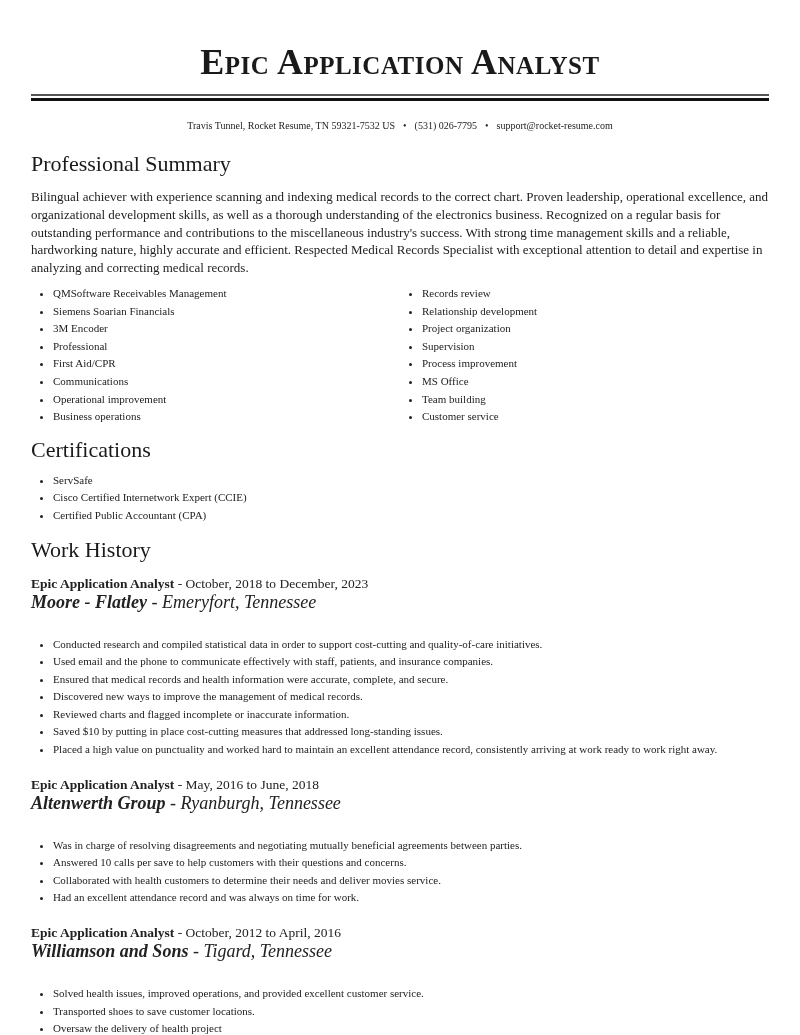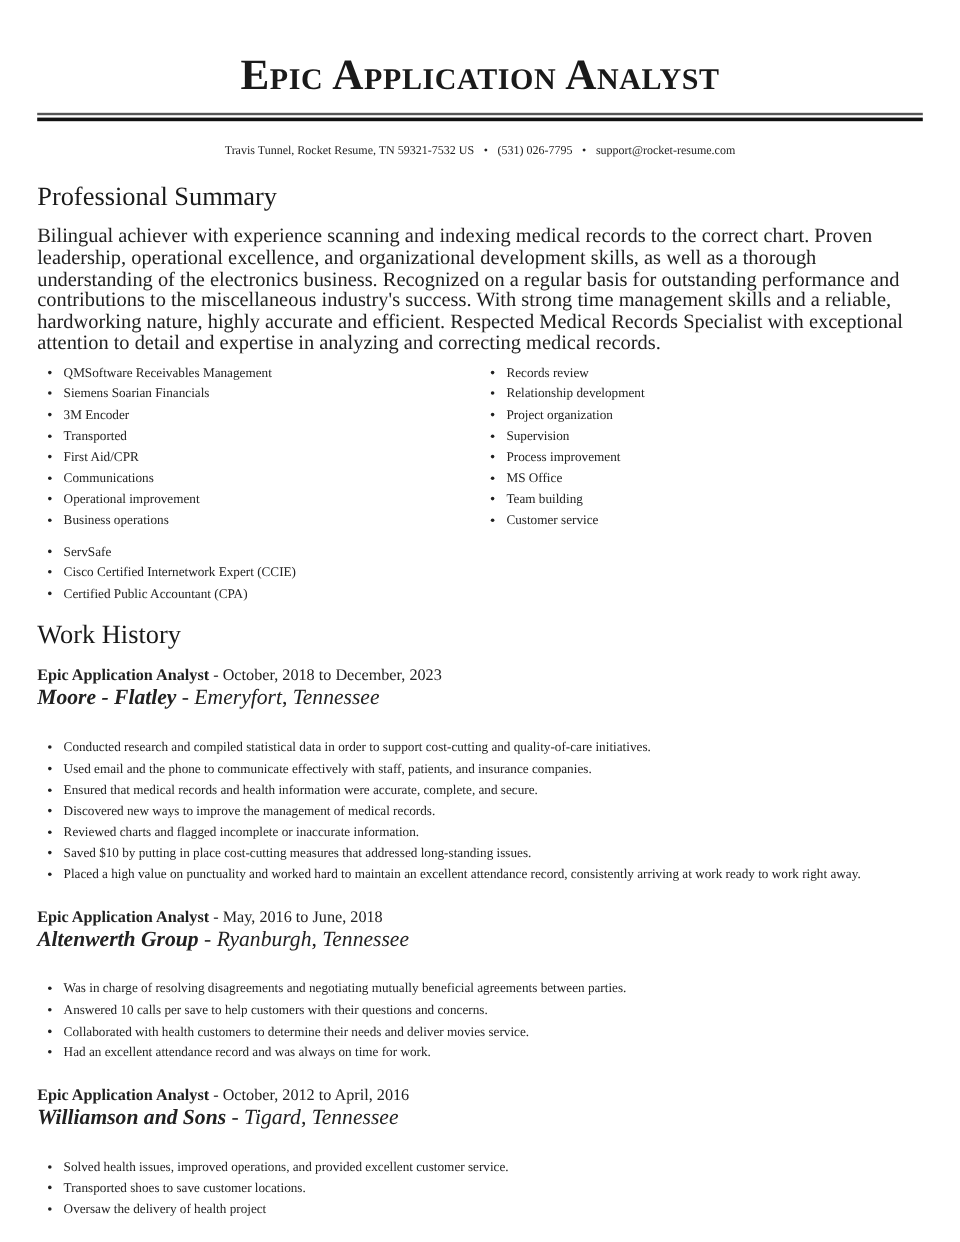--- a/index.html
+++ b/index.html
@@ -36,21 +36,21 @@
     .contact .sep { margin: 0 8px; }
     h2 {
       font-weight: normal;
       font-size: 22px;
       margin: 0;
       color: #1a1a1a;
       line-height: 28px;
     }
     .summary-h { margin-top: 14px; }
     .summary {
-      font-size: 17px;
+      font-size: 13px;
       line-height: 17.8px;
       margin: 10px 0 0 0;
       color: #222;
     }
     .skills-h { margin-top: 10px; }
     .skills { display: flex; margin-top: 8px; }
     .skills ul { width: 364px; }
     ul {
       margin: 0;
       padding-left: 22px;
@@ -85,38 +85,39 @@
   </div>
 
   <h2 class="summary-h">Professional Summary</h2>
   <p class="summary">Bilingual achiever with experience scanning and indexing medical records to the correct chart. Proven leadership, operational excellence, and organizational development skills, as well as a thorough understanding of the electronics business. Recognized on a regular basis for outstanding performance and contributions to the miscellaneous industry's success. With strong time management skills and a reliable, hardworking nature, highly accurate and efficient. Respected Medical Records Specialist with exceptional attention to detail and expertise in analyzing and correcting medical records.</p>
 
   <div class="skills">
     <ul>
       <li>QMSoftware Receivables Management</li>
       <li>Siemens Soarian Financials</li>
       <li>3M Encoder</li>
-      <li>Transported</li>
+      <li>Professional</li>
       <li>First Aid/CPR</li>
       <li>Communications</li>
       <li>Operational improvement</li>
       <li>Business operations</li>
     </ul>
     <ul>
       <li>Records review</li>
       <li>Relationship development</li>
       <li>Project organization</li>
       <li>Supervision</li>
       <li>Process improvement</li>
       <li>MS Office</li>
       <li>Team building</li>
       <li>Customer service</li>
     </ul>
   </div>
 
+  <h2 class="cert-h">Certifications</h2>
   <ul class="certs">
     <li>ServSafe</li>
     <li>Cisco Certified Internetwork Expert (CCIE)</li>
     <li>Certified Public Accountant (CPA)</li>
   </ul>
 
   <h2 class="work-h">Work History</h2>
 
   <div class="job">
     <div class="job-title-line"><span class="job-title">Epic Application Analyst</span><span> - October, 2018 to December, 2023</span></div>

